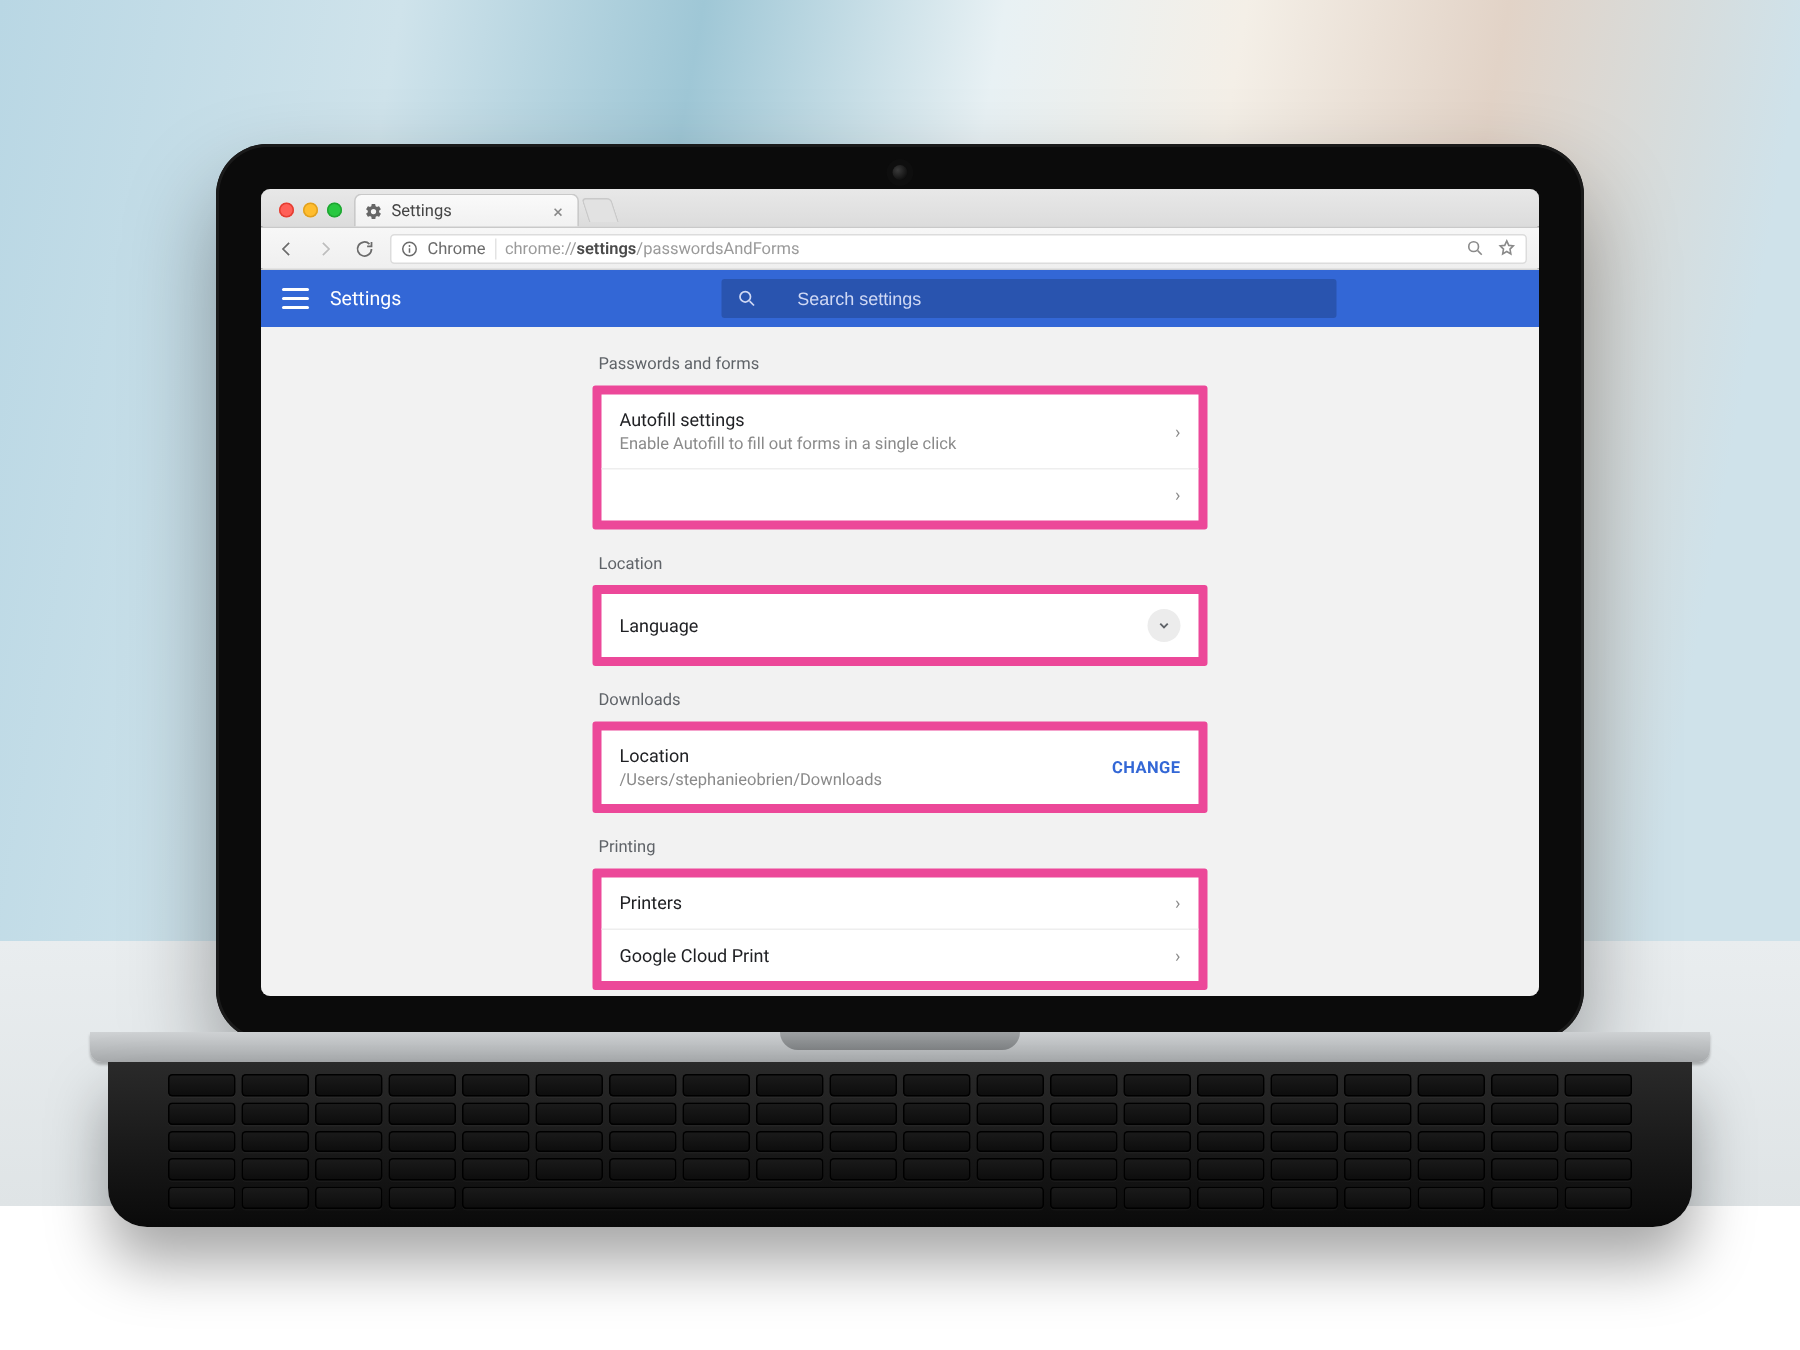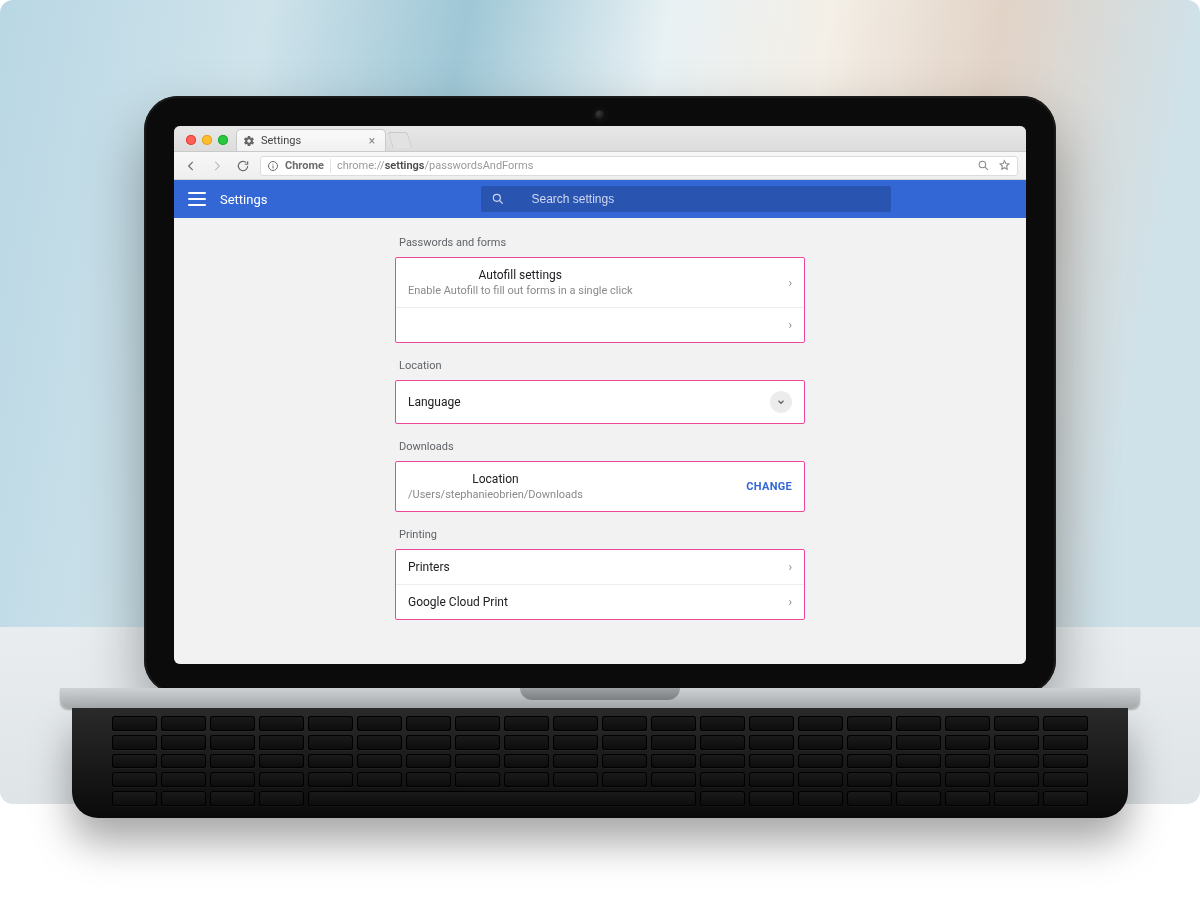--- a/index.html
+++ b/index.html
@@ -6,21 +6,20 @@
   html, body { width: 1200px; height: 900px; overflow: hidden; font-family: -apple-system, BlinkMacSystemFont, "Segoe UI", Roboto, Arial, sans-serif; }
 
   
   .scene {
     width: 1200px; height: 804px;
     background:
       linear-gradient(to bottom, rgba(255,255,255,0) 0%, rgba(255,255,255,0) 78%, #e9edef 78%, #dfe4e6 100%),
       linear-gradient(100deg, #b9d7e4 0%, #cfe3eb 20%, #9fc7d6 35%, #e8f1f4 50%, #f4efe7 62%, #e2d3c7 75%, #cfe2ea 90%);
     position: relative;
     filter: none;
-    border-radius: 13px;
   }
   .scene::before {
     content:"";
     position:absolute; inset:0;
     backdrop-filter: blur(0px);
   }
 
   
   .laptop {
     position: absolute;
@@ -132,21 +131,21 @@
   .tb-btn.disabled { color:#bdbdbd; }
   .omnibox {
     flex:1; height:20px;
     border:1px solid #dcdcdc; border-radius:3px;
     background:#fff;
     display:flex; align-items:center; gap:6px;
     padding:0 6px;
     color:#555;
   }
   .omnibox .lock { width:12px;height:12px; color:#6b6b6b;}
-  .omnibox .scheme { color:#6b6b6b;font-weight:bold; }
+  .omnibox .scheme { color:#6b6b6b; }
   .omnibox .vdiv { width:1px; height:14px; background:#e3e3e3; }
   .omnibox .path { color:#9a9a9a; }
   .omnibox .path b { color:#4a4a4a; font-weight:600; }
   .omnibox .right { margin-left:auto; display:flex; gap:8px; color:#8a8a8a; }
 
   
   .apphead {
     height:38px; background:#3367d6;
     display:flex; align-items:center; gap:14px;
     color:#fff; font-size:13px;
@@ -179,25 +178,24 @@
   .col {
     width:410px;
     padding-top:14px;
     font-size:11px; color:#5f6368;
   }
   .section-title {
     font-size:11px; color:#5f6368; margin:4px 4px 8px;
   }
   .card {
     background:#fff;
-    border:1px solid #ec4899;
+    border:6px solid #ec4899;
     border-radius:2px;
     box-shadow: 0 0 0 rgba(0,0,0,0);
     margin-bottom:16px;
-    text-align:center;
   }
   .row {
     display:flex; align-items:center;
     padding:10px 12px;
     border-top:1px solid #eee;
   }
   .row:first-child{ border-top:none; }
   .row .texts { display:flex; flex-direction:column; gap:2px; }
   .row .label { color:#202124; font-size:12px; }
   .row .desc  { color:#8a8a8a; font-size:11px; }

